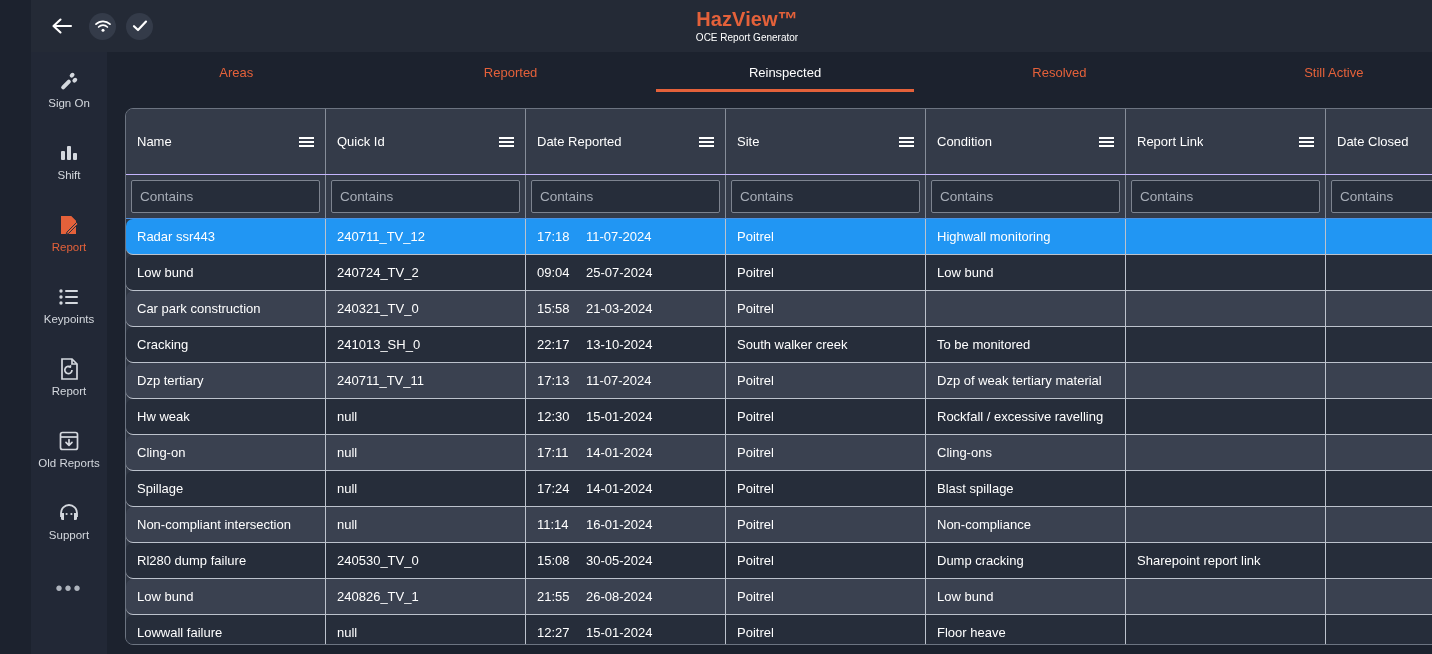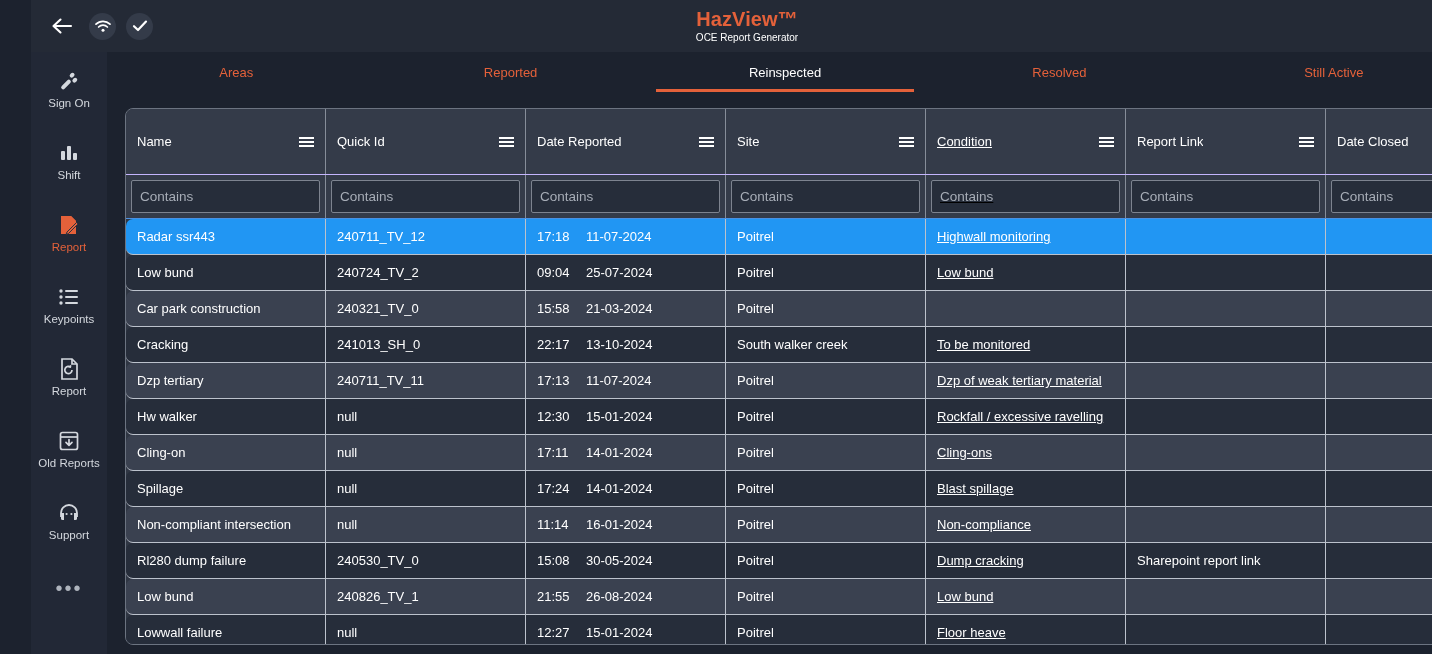--- a/index.html
+++ b/index.html
@@ -133,21 +133,21 @@
     position: absolute; right: 1px; top: 94px; width: 13px; height: 443px;
     background: transparent; z-index: 5;
   }
   .vthumb {
     position: absolute; left: 3px; top: 2px; width: 8px; height: 175px;
     background: #9aa0a8; border-radius: 4px; cursor: pointer;
   }
 
   
   .c0 { width: 200px; } .c1 { width: 200px; } .c2 { width: 200px; }
-  .c3 { width: 200px; } .c4 { width: 200px; text-decoration: underline; } .c5 { width: 200px; }
+  .c3 { width: 200px; } .c4 { width: 200px; } .c5 { width: 200px; }
   .c6 { width: 128px; }
 </style>
 </head>
 <body>
 
 <div id="app">
 
   <div class="topbar">
     <div class="topbar-left">
       <div class="back-arrow">
@@ -419,21 +419,21 @@
           <div class="gcell c2">
             <span class="dt-time">17:13</span>
             <span class="dt-date">11-07-2024</span>
           </div>
           <div class="gcell c3">Poitrel</div>
           <div class="gcell c4">Dzp of weak tertiary material</div>
           <div class="gcell c5"></div>
           <div class="gcell c6"></div>
         </div>
         <div class="grow odd">
-          <div class="gcell c0">Hw walker</div>
+          <div class="gcell c0">Hw weak</div>
           <div class="gcell c1">null</div>
           <div class="gcell c2">
             <span class="dt-time">12:30</span>
             <span class="dt-date">15-01-2024</span>
           </div>
           <div class="gcell c3">Poitrel</div>
           <div class="gcell c4">Rockfall / excessive ravelling</div>
           <div class="gcell c5"></div>
           <div class="gcell c6"></div>
         </div>

